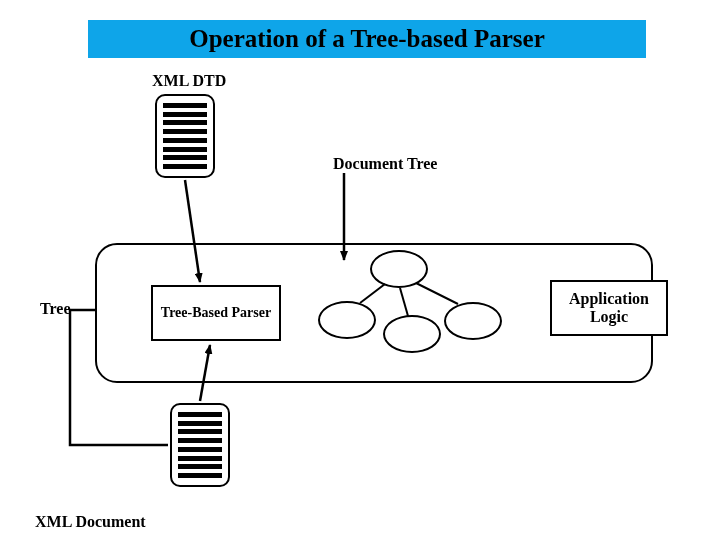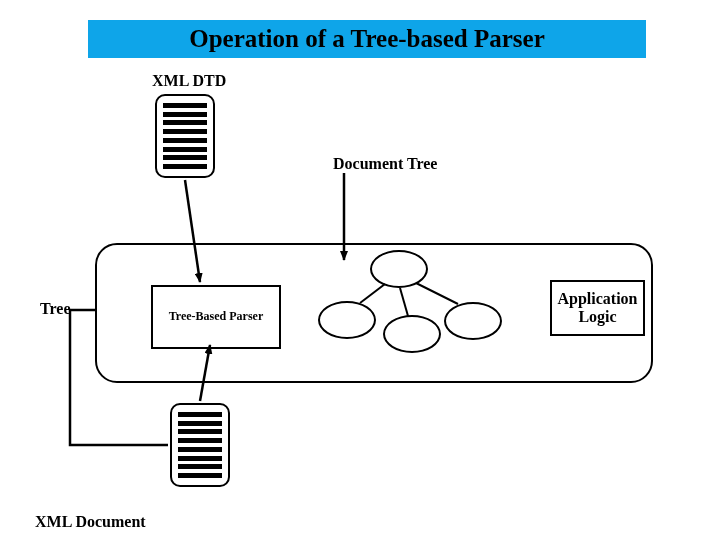--- a/index.html
+++ b/index.html
@@ -60,37 +60,37 @@
     border: 2px solid #000;
     border-radius: 22px;
     background: #fff;
     box-sizing: border-box;
   }
   .parser-box {
     position: absolute;
     left: 151px;
     top: 285px;
     width: 130px;
-    height: 64px;
+    height: 56px;
     border: 2px solid #000;
     background: #fff;
     box-sizing: border-box;
     display: flex;
     align-items: center;
     justify-content: center;
     text-align: center;
-    font-size: 12px;
+    font-size: 14px;
     font-weight: bold;
     line-height: 1.15;
   }
   .app-box {
     position: absolute;
     left: 550px;
     top: 280px;
-    width: 95px;
+    width: 118px;
     height: 56px;
     border: 2px solid #000;
     background: #fff;
     box-sizing: border-box;
     display: flex;
     align-items: center;
     justify-content: center;
     text-align: center;
     font-size: 16px;
     font-weight: bold;

